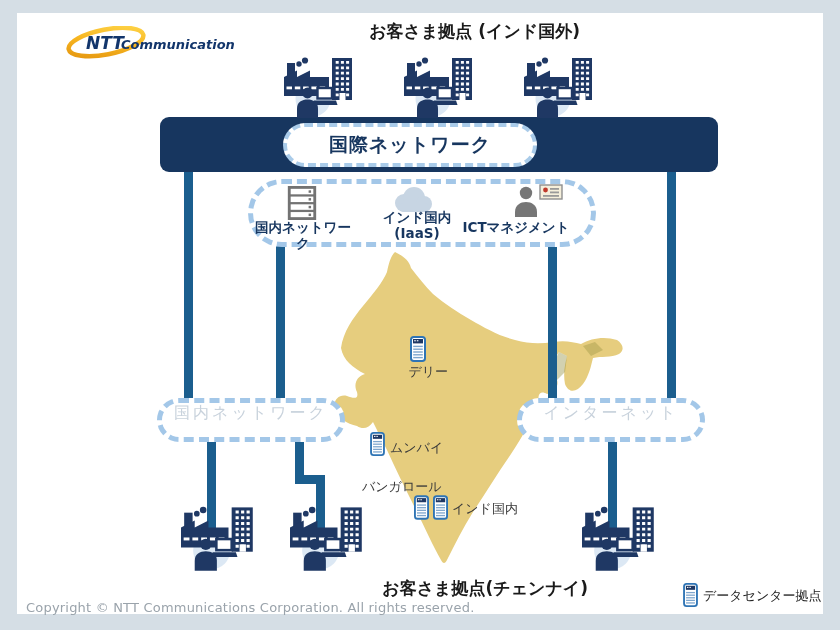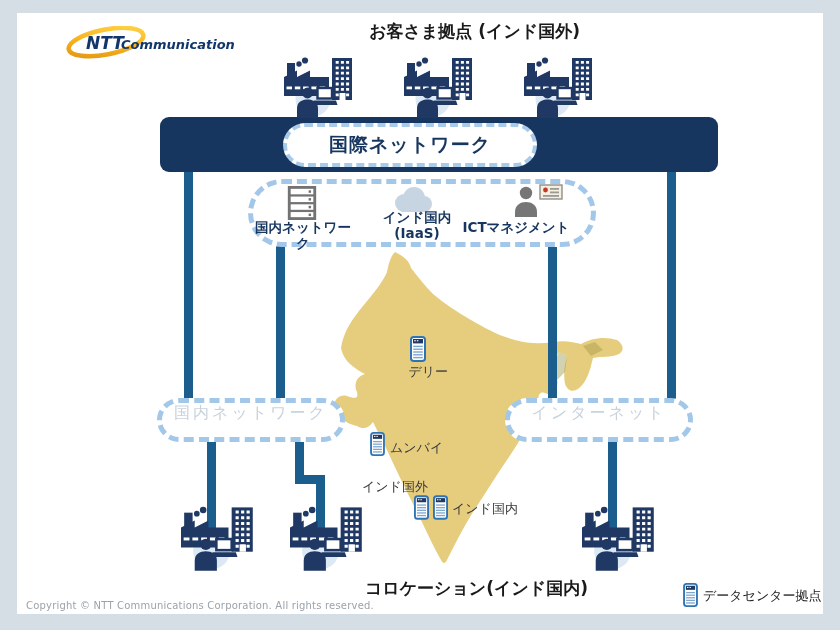--- a/index.html
+++ b/index.html
@@ -20,21 +20,21 @@
   }
   .pill{
     position:absolute;background:#fff;border:5px dashed #a3c7e8;border-radius:30px;
     box-sizing:border-box;display:flex;justify-content:center;
   }
   .pale{font-size:16px;color:#c8d2dc;letter-spacing:3px}
   .title{position:absolute;font-weight:bold;font-size:17px;color:#1a1a1a;text-align:right}
   .svc-label{position:absolute;font-weight:bold;font-size:13.5px;color:#17365f;text-align:center;line-height:1.18}
   .city{position:absolute;font-size:13px;color:#3a3a3a;white-space:nowrap}
   .legend-label{position:absolute;font-size:13px;color:#222;white-space:nowrap}
-  .copyright{position:absolute;font-size:10px;color:#9aa3ab;letter-spacing:.2px;white-space:nowrap}
+  .copyright{position:absolute;font-size:13px;color:#9aa3ab;letter-spacing:.2px;white-space:nowrap}
 </style>
 </head>
 <body>
 
 <svg width="0" height="0" style="position:absolute" aria-hidden="true">
   <defs>
     <symbol id="sym-site" viewBox="0 0 72 62">
       <circle cx="29" cy="43" r="17.5" fill="#dce8f4"></circle>
       <g fill="#1f3864">
         <rect x="3" y="7" width="8" height="14"></rect>
@@ -165,21 +165,21 @@
     </div>
 </div>
 <svg class="abs" style="left:514px;top:184px" width="50" height="33">
     <use href="#sym-ict"></use>
   </svg>
 <div class="svc-label" style="left:456px;top:220px;width:120px">ICTマネジメント</div>
 
 <div class="pill" style="left:157px;top:398px;width:188px;height:44px">
   <span class="pale">国内ネットワーク</span>
 </div>
-<div class="pill" style="left:505px;top:398px;width:188px;height:44px">
+<div class="pill" style="left:517px;top:398px;width:188px;height:44px">
   <span class="pale">インターネット</span>
 </div>
 
 <svg class="abs" style="left:284px;top:56px" width="72" height="62">
     <use href="#sym-site"></use>
   </svg>
 <svg class="abs" style="left:404px;top:56px" width="72" height="62">
     <use href="#sym-site"></use>
   </svg>
 <svg class="abs" style="left:524px;top:56px" width="72" height="62">
@@ -204,25 +204,25 @@
   </svg>
 <svg class="abs" style="left:414px;top:495px" width="15" height="25">
     <use href="#sym-dc"></use>
   </svg>
 <svg class="abs" style="left:433px;top:495px" width="15" height="25">
     <use href="#sym-dc"></use>
   </svg>
 
 <div class="city" style="left:388px;top:363px;width:60px;text-align:right">デリー</div>
 <div class="city" style="left:390px;top:439px">ムンバイ</div>
-<div class="city" style="left:362px;top:478px">インド国外</div>
+<div class="city" style="left:362px;top:478px">バンガロール</div>
 <div class="city" style="left:452px;top:500px">インド国内</div>
 
 <div class="title" style="left:280px;top:20px;width:300px">お客さま拠点 (インド国外)</div>
-<div class="title" style="left:268px;top:577px;width:320px">コロケーション(インド国内)</div>
+<div class="title" style="left:268px;top:577px;width:320px">お客さま拠点(チェンナイ)</div>
 
 <svg class="abs" style="left:683px;top:583px" width="15" height="24">
     <use href="#sym-dc"></use>
   </svg>
 <div class="legend-label" style="left:703px;top:587px">データセンター拠点</div>
 
 <svg class="abs" style="left:64px;top:26px" width="170" height="38" viewBox="0 0 170 38">
   <defs>
     <linearGradient id="lg-swoosh" x1="0" y1="1" x2="1" y2="0">
       <stop offset="0" stop-color="#e2920e"></stop>

